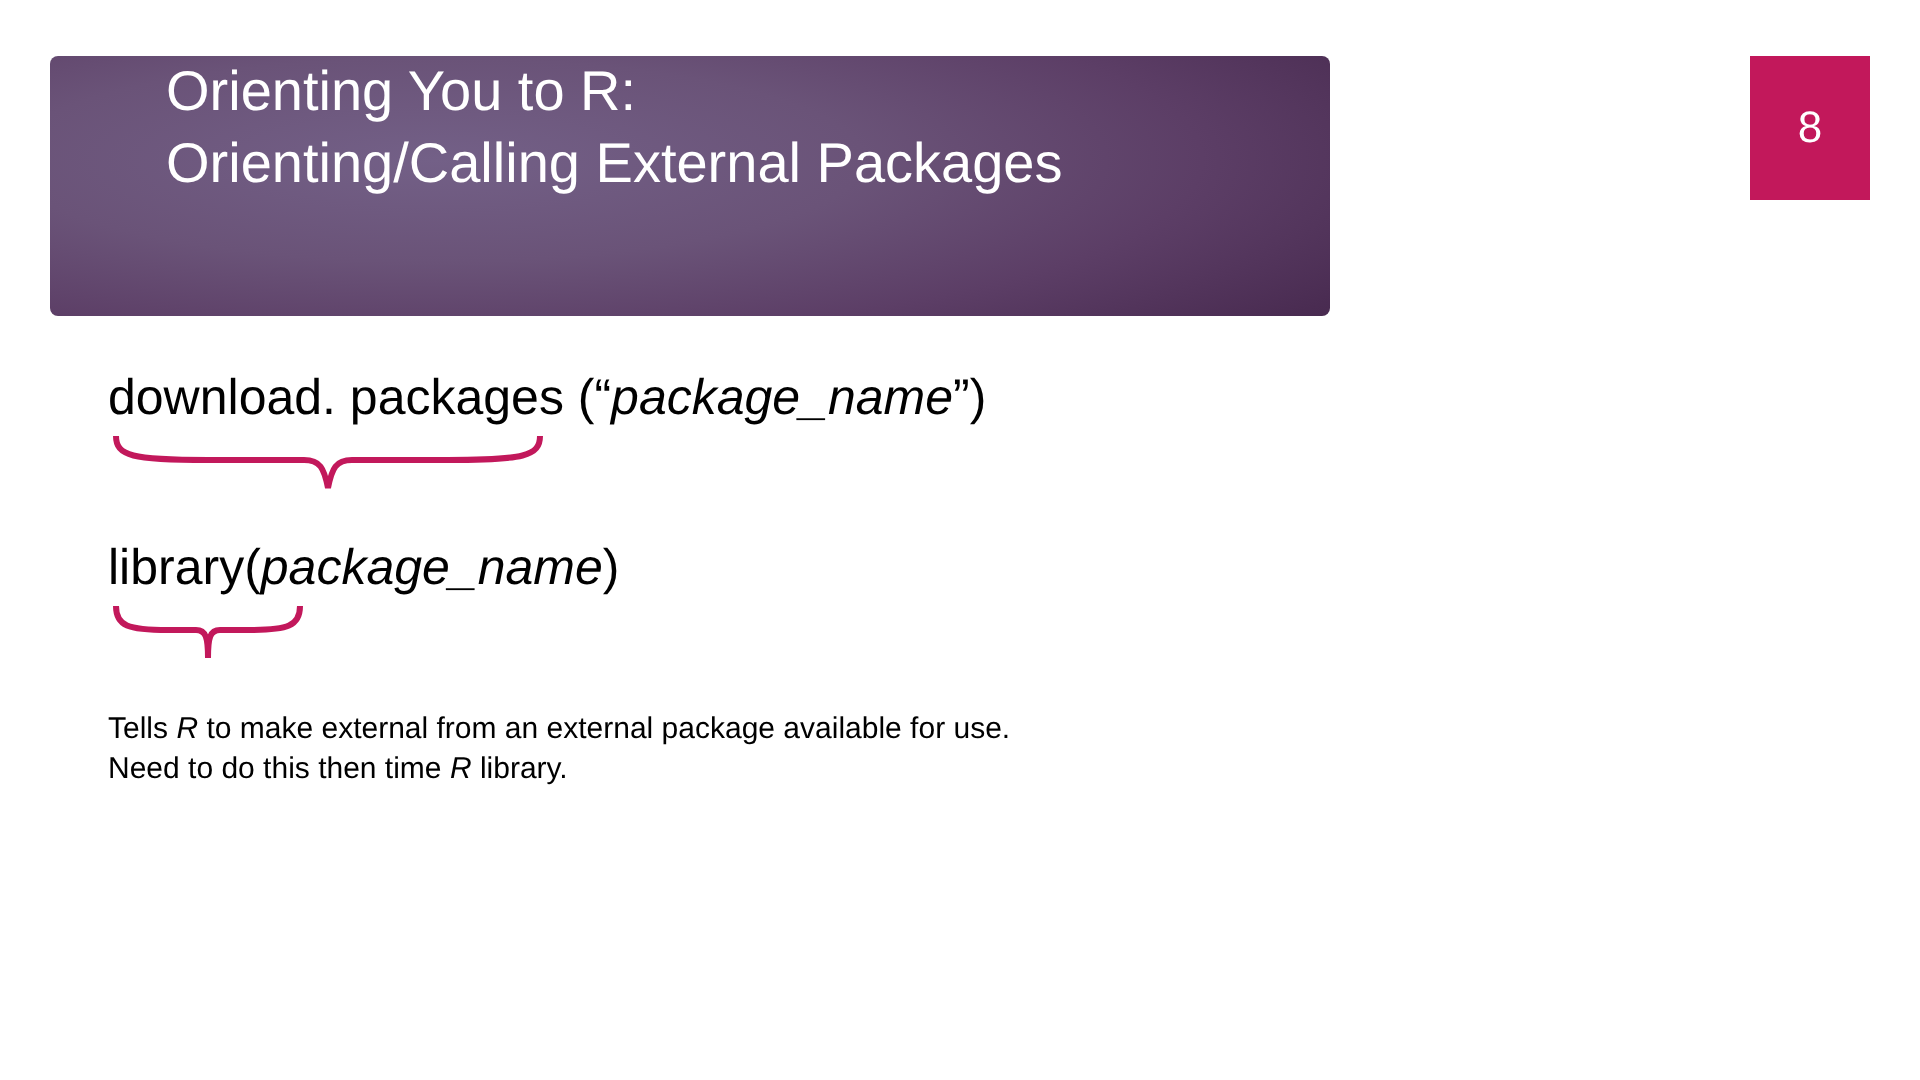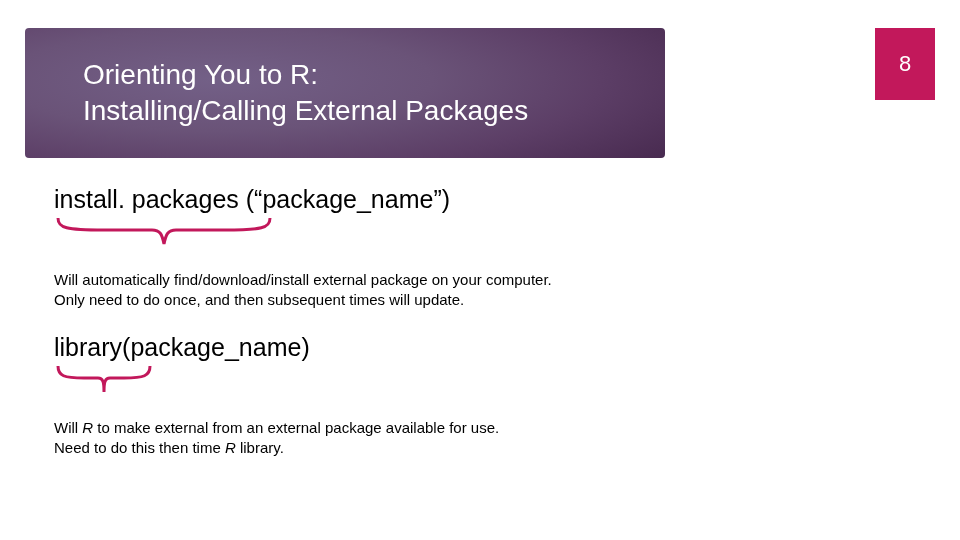--- a/index.html
+++ b/index.html
@@ -13,21 +13,20 @@
   }
   .header {
     position: absolute;
     top: 28px;
     left: 25px;
     width: 640px;
     height: 130px;
     background: radial-gradient(ellipse 120% 140% at 30% 40%, #736087 0%, #6a5378 28%, #5c3e66 50%, #4a2c52 70%, #3a1f40 90%);
     border-radius: 4px;
     display: flex;
-    align-items: center;
     padding-left: 58px;
     padding-right: 20px;
   }
   .header-title {
     color: #ffffff;
     font-size: 28px;
     line-height: 1.28;
     font-weight: 400;
   }
   .page-badge {
@@ -47,73 +46,69 @@
     position: absolute;
     top: 185px;
     left: 54px;
     right: 40px;
   }
   .code-line {
     font-size: 25px;
     color: #000;
     margin-bottom: 2px;
   }
-  .code-line .arg { }
+  .code-line .arg { font-style: italic; }
   .bracket-block {
     margin-top: 2px;
     margin-bottom: 10px;
   }
   .desc {
     font-size: 15px;
     color: #000;
     line-height: 1.35;
     margin-bottom: 22px;
   }
   .desc .ital { font-style: italic; }
   svg.bracket { display: block; }
 </style>
 </head>
 <body>
 
 <div class="header">
   <div class="header-title">
     <span>Orienting You to R:</span><br>
-    <span>Installing/Calling External Packages</span>
+    <span>Orienting/Calling External Packages</span>
   </div>
 </div>
 
 <div class="page-badge">
   <span>8</span>
 </div>
 
 <div class="content">
 
   <div class="code-line">
-    <span>install. packages (“</span><span class="arg">package_name</span><span>”)</span>
+    <span>download. packages (“</span><span class="arg">package_name</span><span>”)</span>
   </div>
 
   <div class="bracket-block">
     <svg class="bracket" width="220" height="44" viewBox="0 0 220 44">
       <path d="M 4 2 C 4 12, 12 14, 50 14 L 98 14 C 106 14, 108 18, 110 28 C 112 18, 114 14, 122 14 L 170 14 C 208 14, 216 12, 216 2" fill="none" stroke="#c2185b" stroke-width="3"></path>
     </svg>
   </div>
 
-  <div class="desc">
-    <span>Will automatically find/download/install external package on your computer.</span><br>
-    <span>Only need to do once, and then subsequent times will update.</span>
-  </div>
 
   <div class="code-line">
     <span>library(</span><span class="arg">package_name</span><span>)</span>
   </div>
 
   <div class="bracket-block">
     <svg class="bracket" width="100" height="44" viewBox="0 0 100 44">
       <path d="M 4 2 C 4 12, 10 14, 30 14 L 44 14 C 49 14, 50 18, 50 28 C 50 18, 51 14, 56 14 L 70 14 C 90 14, 96 12, 96 2" fill="none" stroke="#c2185b" stroke-width="3"></path>
     </svg>
   </div>
 
   <div class="desc">
-    <span>Will </span><span class="ital">R</span><span> to make external from an external package available for use.</span><br>
+    <span>Tells </span><span class="ital">R</span><span> to make external from an external package available for use.</span><br>
     <span>Need to do this then time </span><span class="ital">R</span><span> library.</span>
   </div>
 
 </div>
 
 </body></html>

